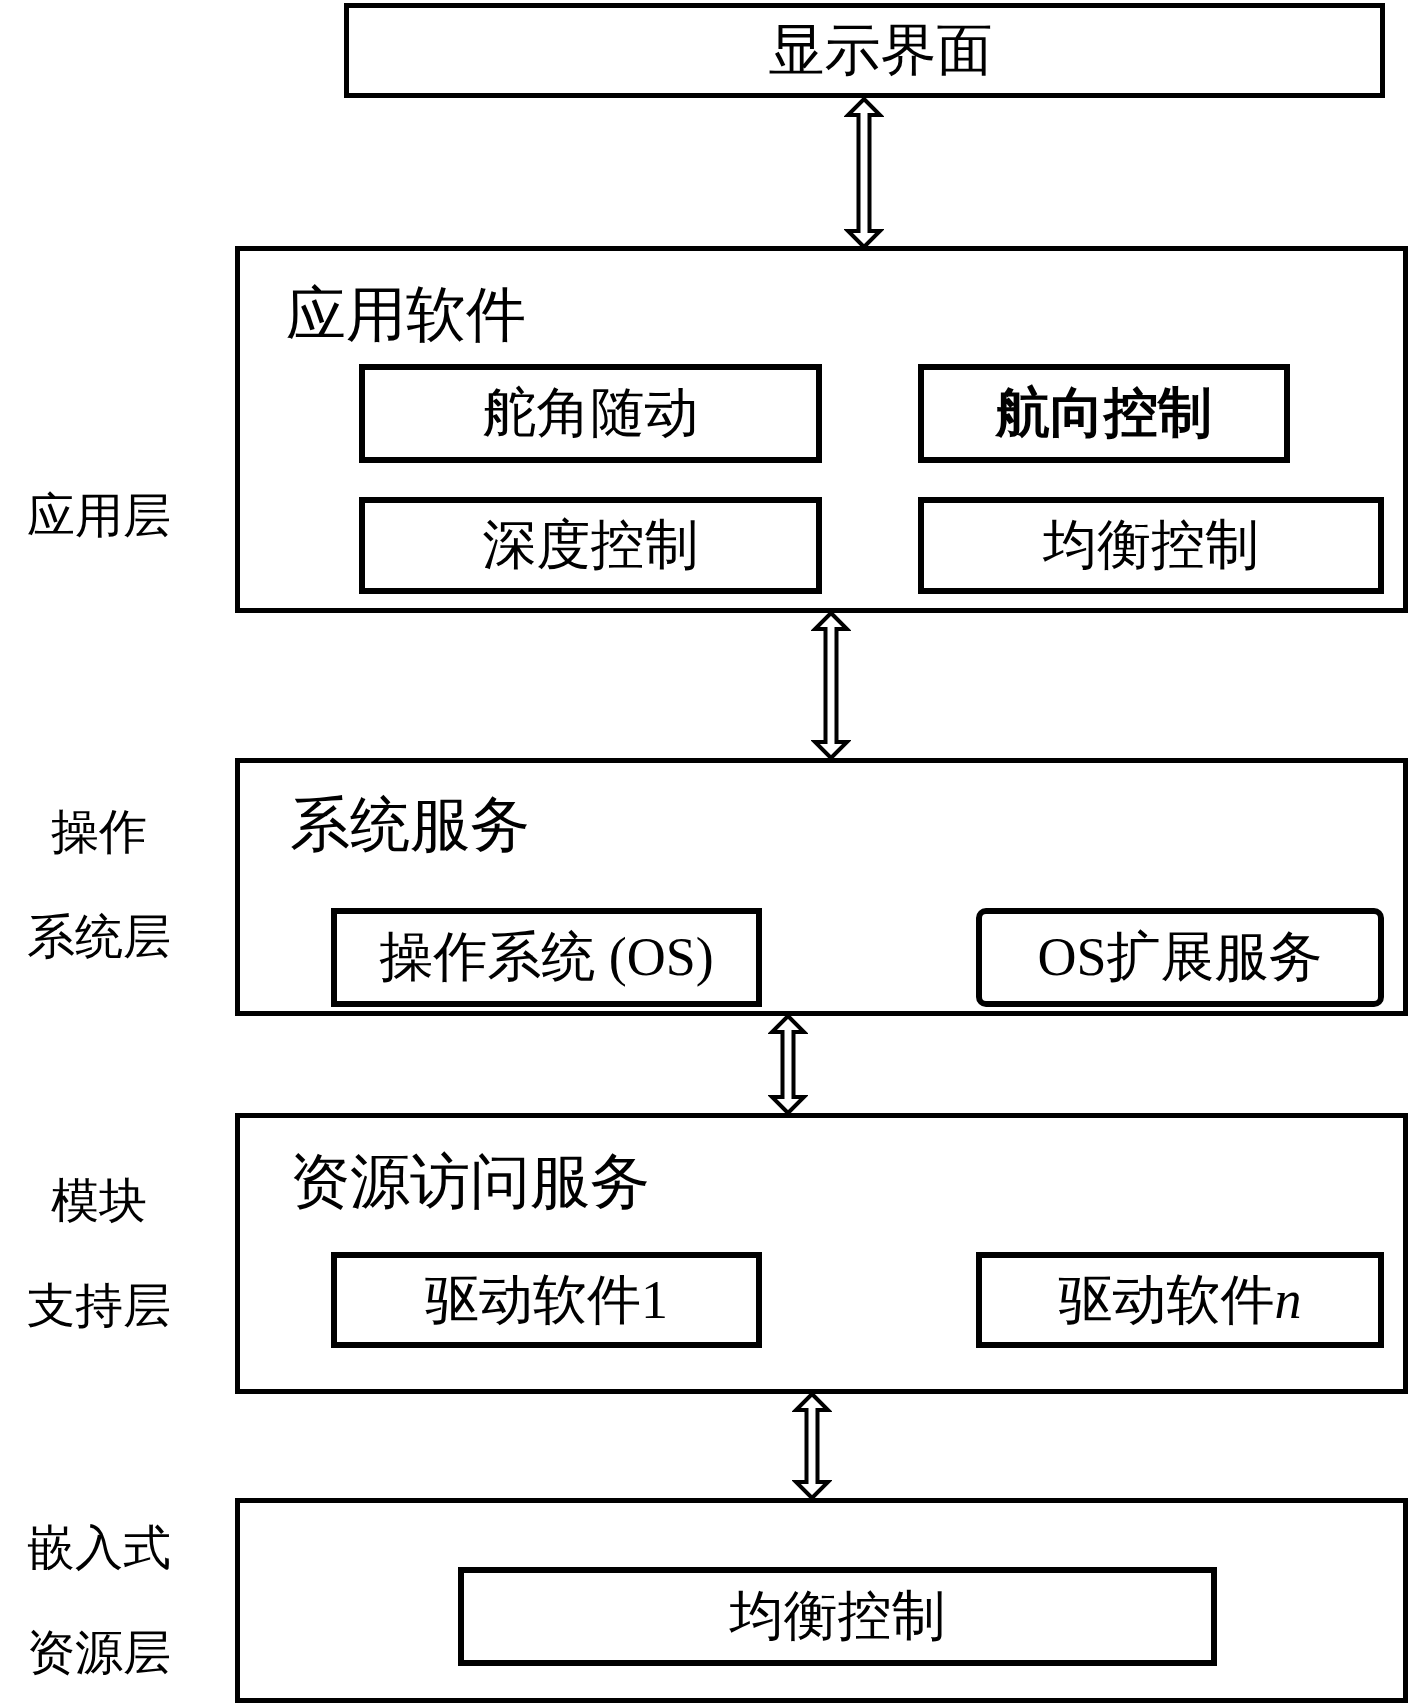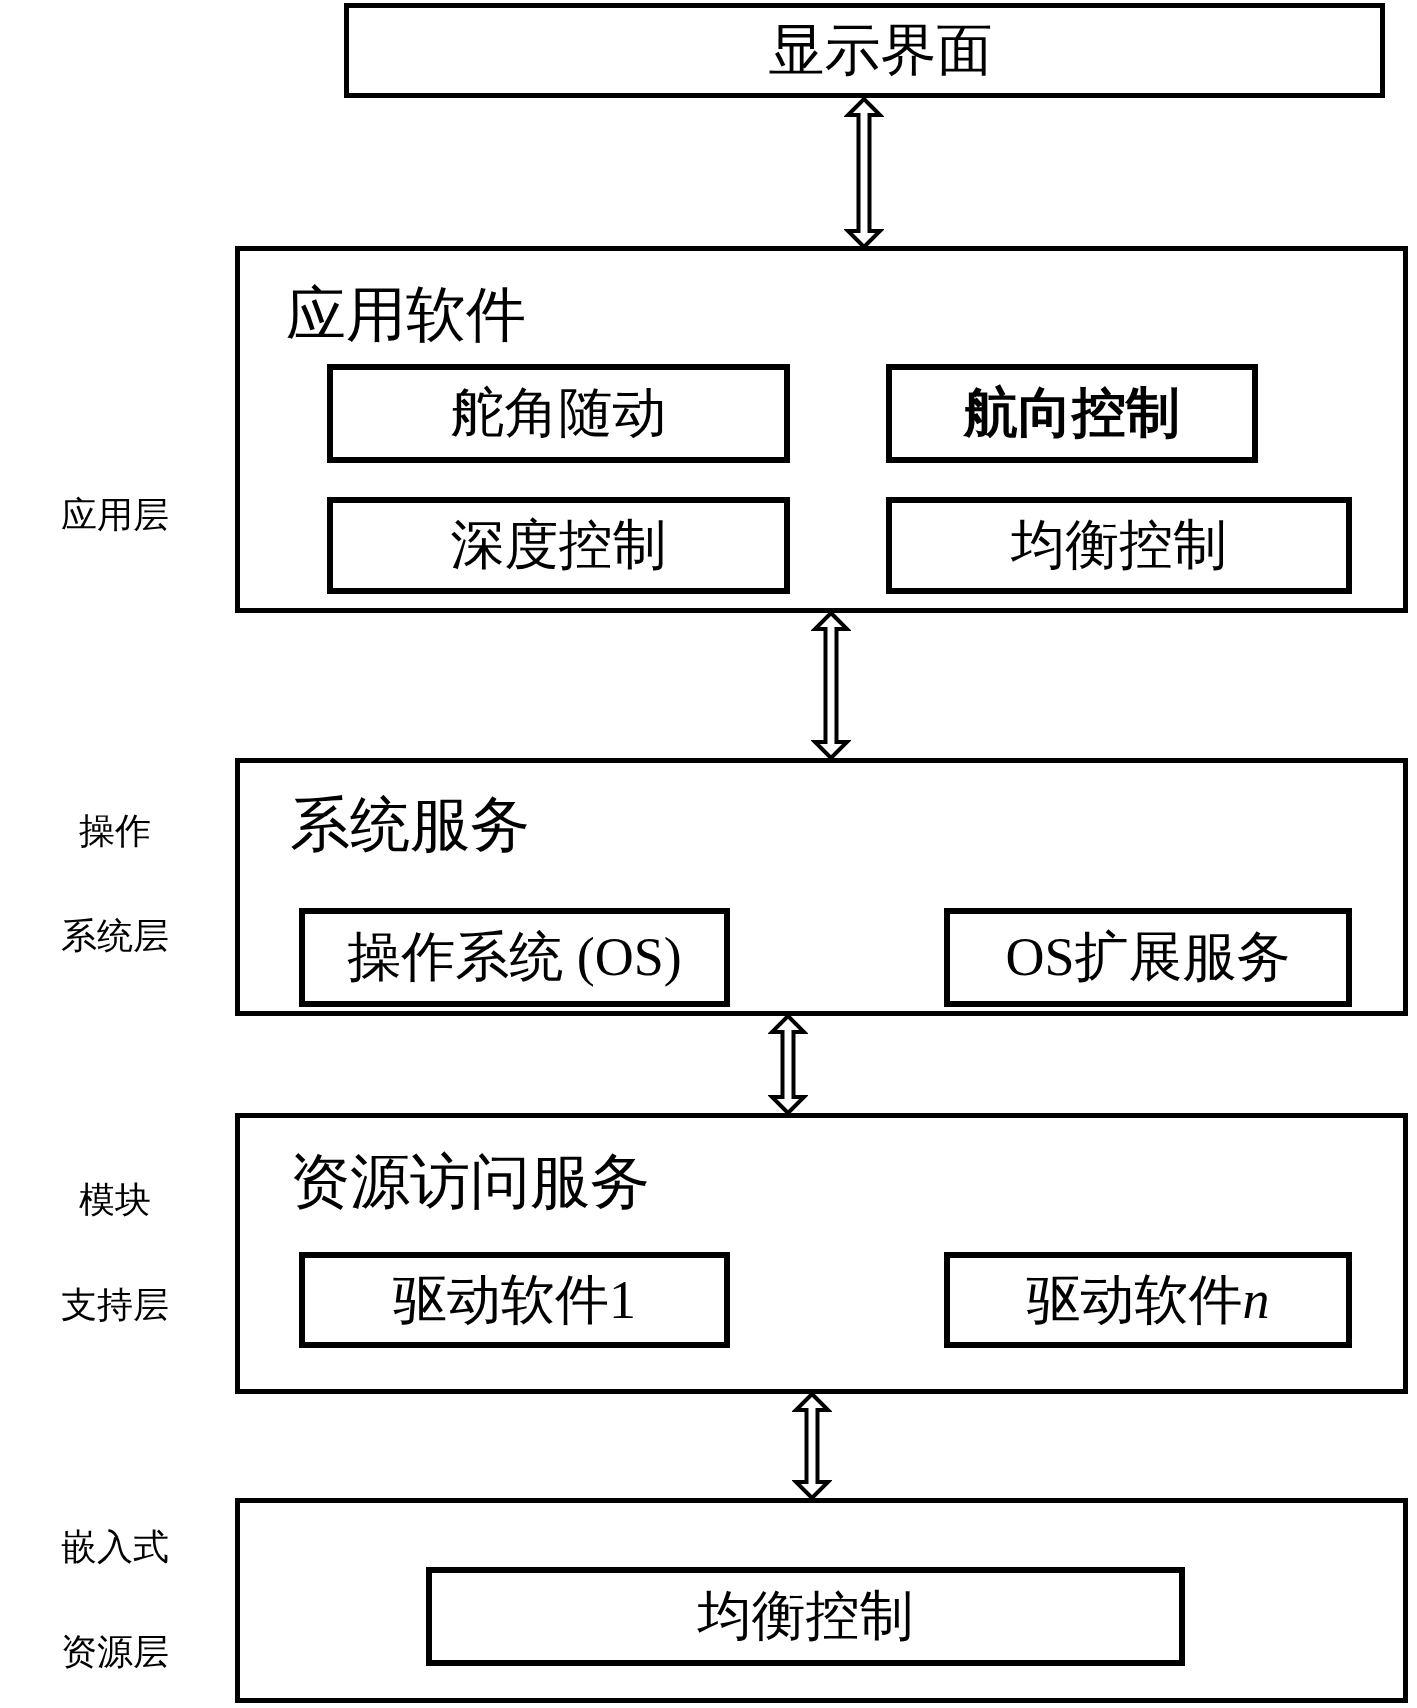--- a/index.html
+++ b/index.html
@@ -19,36 +19,37 @@
     padding-left:32px;
   }
   .inner-box{
     position:absolute;
     border:6px solid #000000;
     background:#ffffff;
     box-sizing:border-box;
     display:flex;align-items:center;justify-content:center;
     font-size:54px;
     white-space:nowrap;
+    margin-left:32px;
   }
   .center-text{
     display:flex;align-items:center;justify-content:center;
     font-size:56px;
   }
   .layer-title{
     position:absolute;
     font-size:60px;
     line-height:60px;
     white-space:nowrap;
   }
   .side-label{
     position:absolute;
-    left:18px;width:194px;
+    left:2px;width:194px;
     text-align:center;
-    font-size:36px;
+    font-size:48px;
     line-height:105px;
     white-space:nowrap;
   }
   .arrow{position:absolute;}
   .it{font-style:italic;}
 </style>
 </head>
 <body>
 
 <div class="canvas">
@@ -86,21 +87,21 @@
 
   <div class="side-label" style="top:779px;">
     <div>操作</div>
     <div>系统层</div>
   </div>
   <div class="box" style="left:235px;top:758px;width:1173px;height:258px;">
     <div class="layer-title" style="left:50px;top:32px;">系统服务</div>
     <div class="inner-box" style="left:59px;top:145px;width:431px;height:99px;">
       <span>操作系统 (OS)</span>
     </div>
-    <div class="inner-box" style="left:704px;top:145px;width:408px;height:99px;">
+    <div class="inner-box" style="left:704px;top:145px;width:408px;height:99px;border-radius:10px;">
       <span>OS扩展服务</span>
     </div>
   </div>
 
   <svg class="arrow" style="left:768px;top:1014px;" width="40" height="101" viewBox="0 0 40 101">
     <polygon points="20,2 36,18 25.5,18 25.5,83 36,83 20,99 4,83 14.5,83 14.5,18 4,18" fill="#ffffff" stroke="#000000" stroke-width="4"></polygon>
   </svg>
 
   <div class="side-label" style="top:1148px;">
     <div>模块</div>

